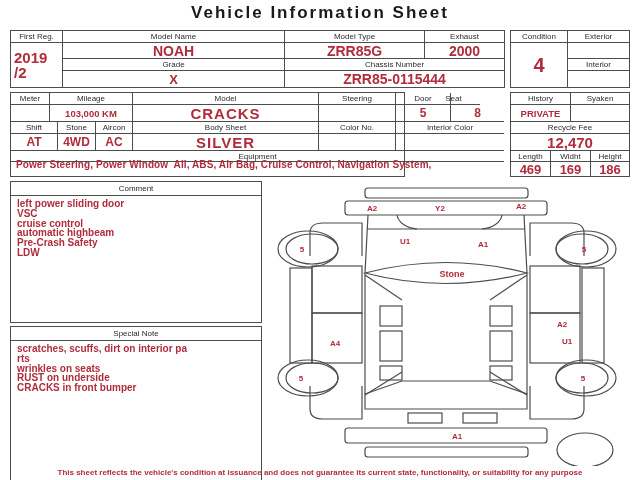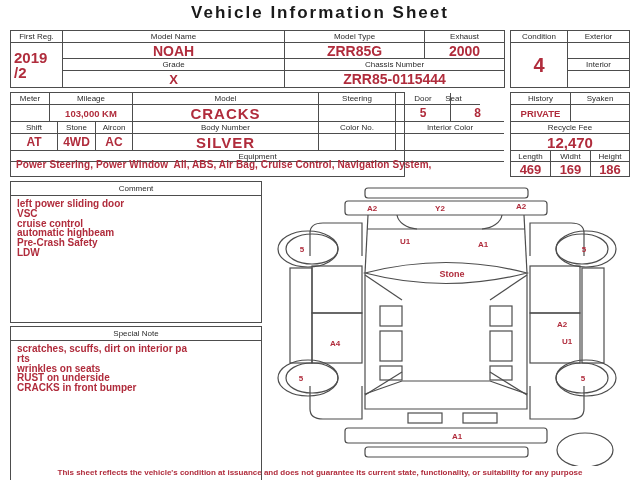--- a/index.html
+++ b/index.html
@@ -72,21 +72,21 @@
     <div class="c v br bb" style="left:0;top:12px;width:39px;height:17px;"></div>
     <div class="c v br bb" style="left:39px;top:12px;width:83px;height:17px;font-size:9.5px;">103,000 KM</div>
     <div class="c v br bb" style="left:122px;top:12px;width:186px;height:17px;font-size:15px;letter-spacing:1px;">CRACKS</div>
     <div class="c v br bb" style="left:308px;top:12px;width:77px;height:17px;"></div>
     <div class="c v br bb" style="left:385px;top:12px;width:55px;height:17px;font-size:12px;">5</div>
     <div class="c v bb" style="left:440px;top:12px;width:53px;height:17px;font-size:12px;">8</div>
 
     <div class="c h br bb" style="left:0;top:29px;width:47px;height:12px;">Shift</div>
     <div class="c h br bb" style="left:47px;top:29px;width:38px;height:12px;">Stone</div>
     <div class="c h br bb" style="left:85px;top:29px;width:37px;height:12px;">Aircon</div>
-    <div class="c h br bb" style="left:122px;top:29px;width:186px;height:12px;">Body Number</div>
+    <div class="c h br bb" style="left:122px;top:29px;width:186px;height:12px;">Body Sheet</div>
     <div class="c h br bb" style="left:308px;top:29px;width:77px;height:12px;">Color No.</div>
     <div class="c h bb" style="left:385px;top:29px;width:108px;height:12px;">Interior Color</div>
 
     <div class="c v br bb" style="left:0;top:41px;width:47px;height:17px;font-size:12px;">AT</div>
     <div class="c v br bb" style="left:47px;top:41px;width:38px;height:17px;font-size:12px;">4WD</div>
     <div class="c v br bb" style="left:85px;top:41px;width:37px;height:17px;font-size:12px;">AC</div>
     <div class="c v br bb" style="left:122px;top:41px;width:186px;height:17px;font-size:15px;letter-spacing:1px;">SILVER</div>
     <div class="c v br bb" style="left:308px;top:41px;width:77px;height:17px;"></div>
     <div class="c v bb" style="left:385px;top:41px;width:108px;height:17px;"></div>
 

